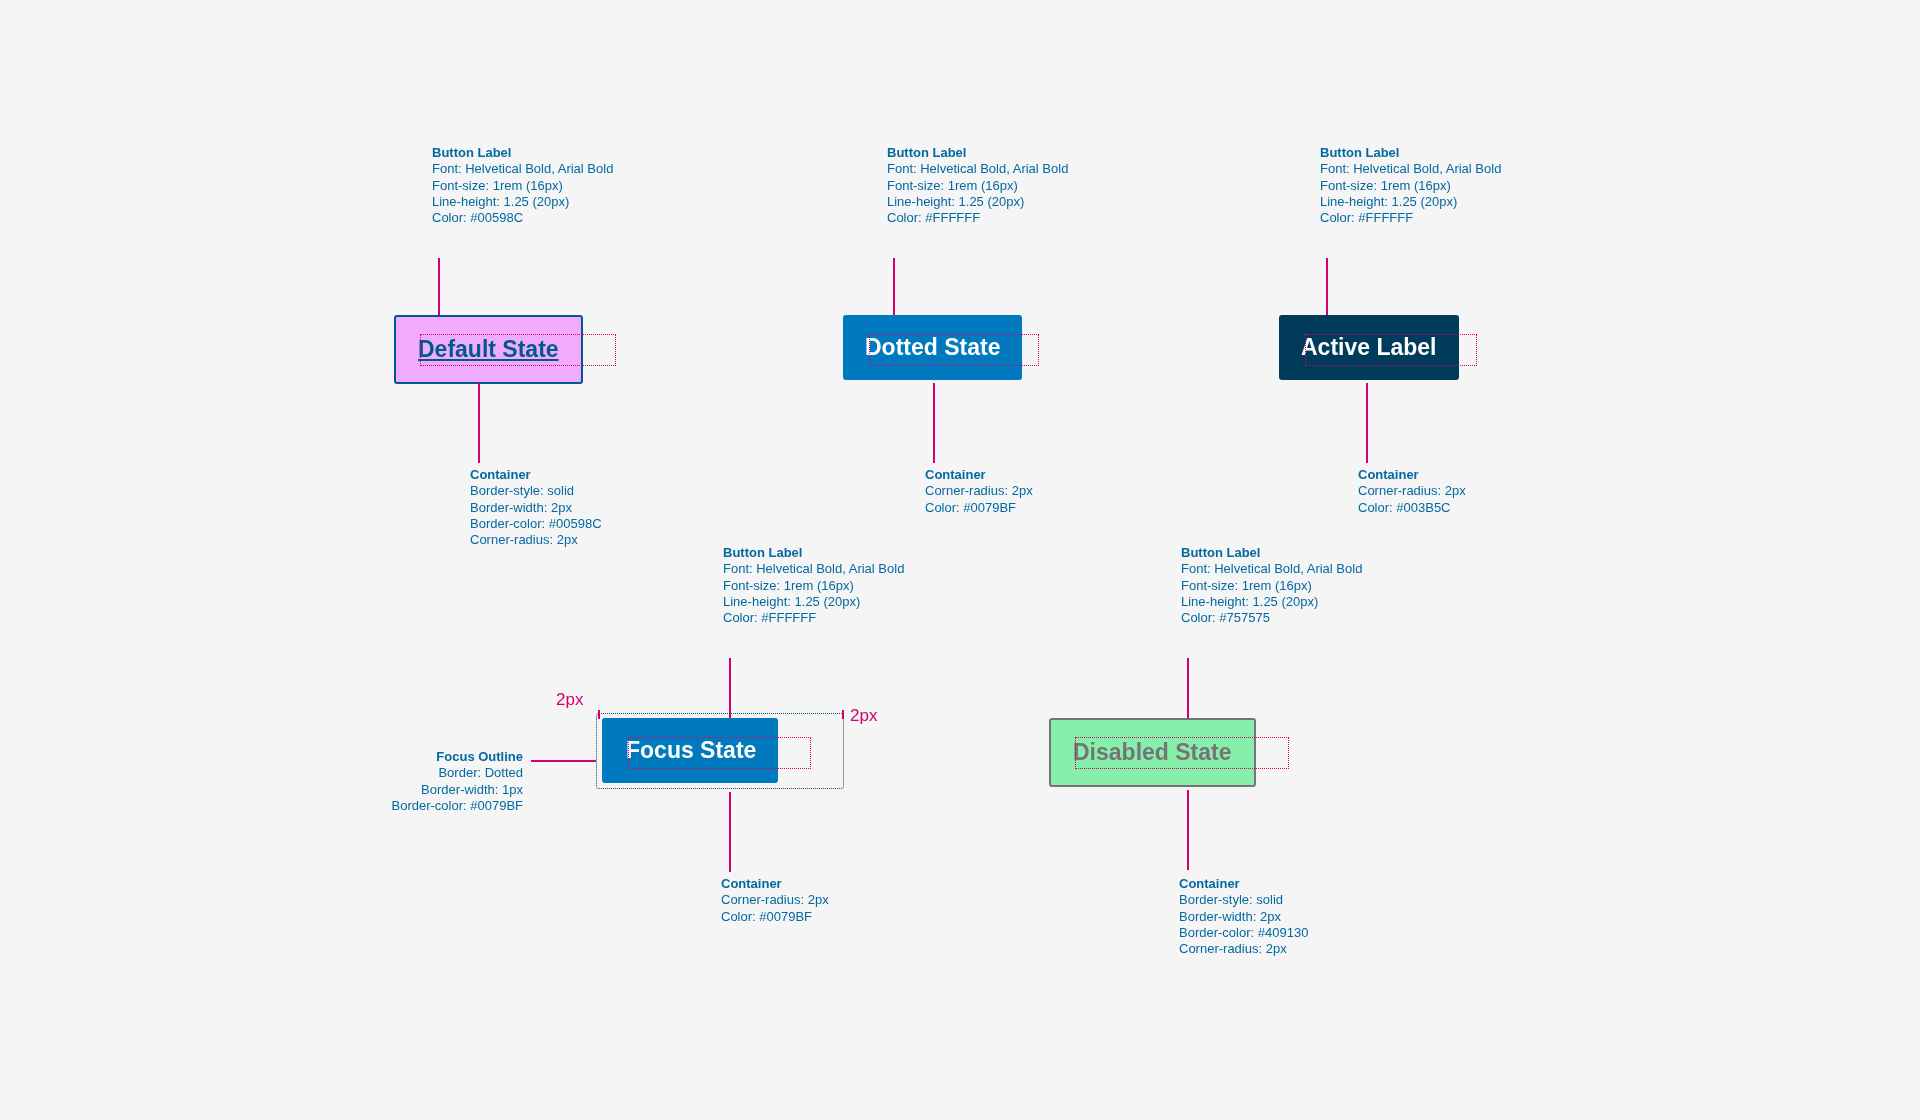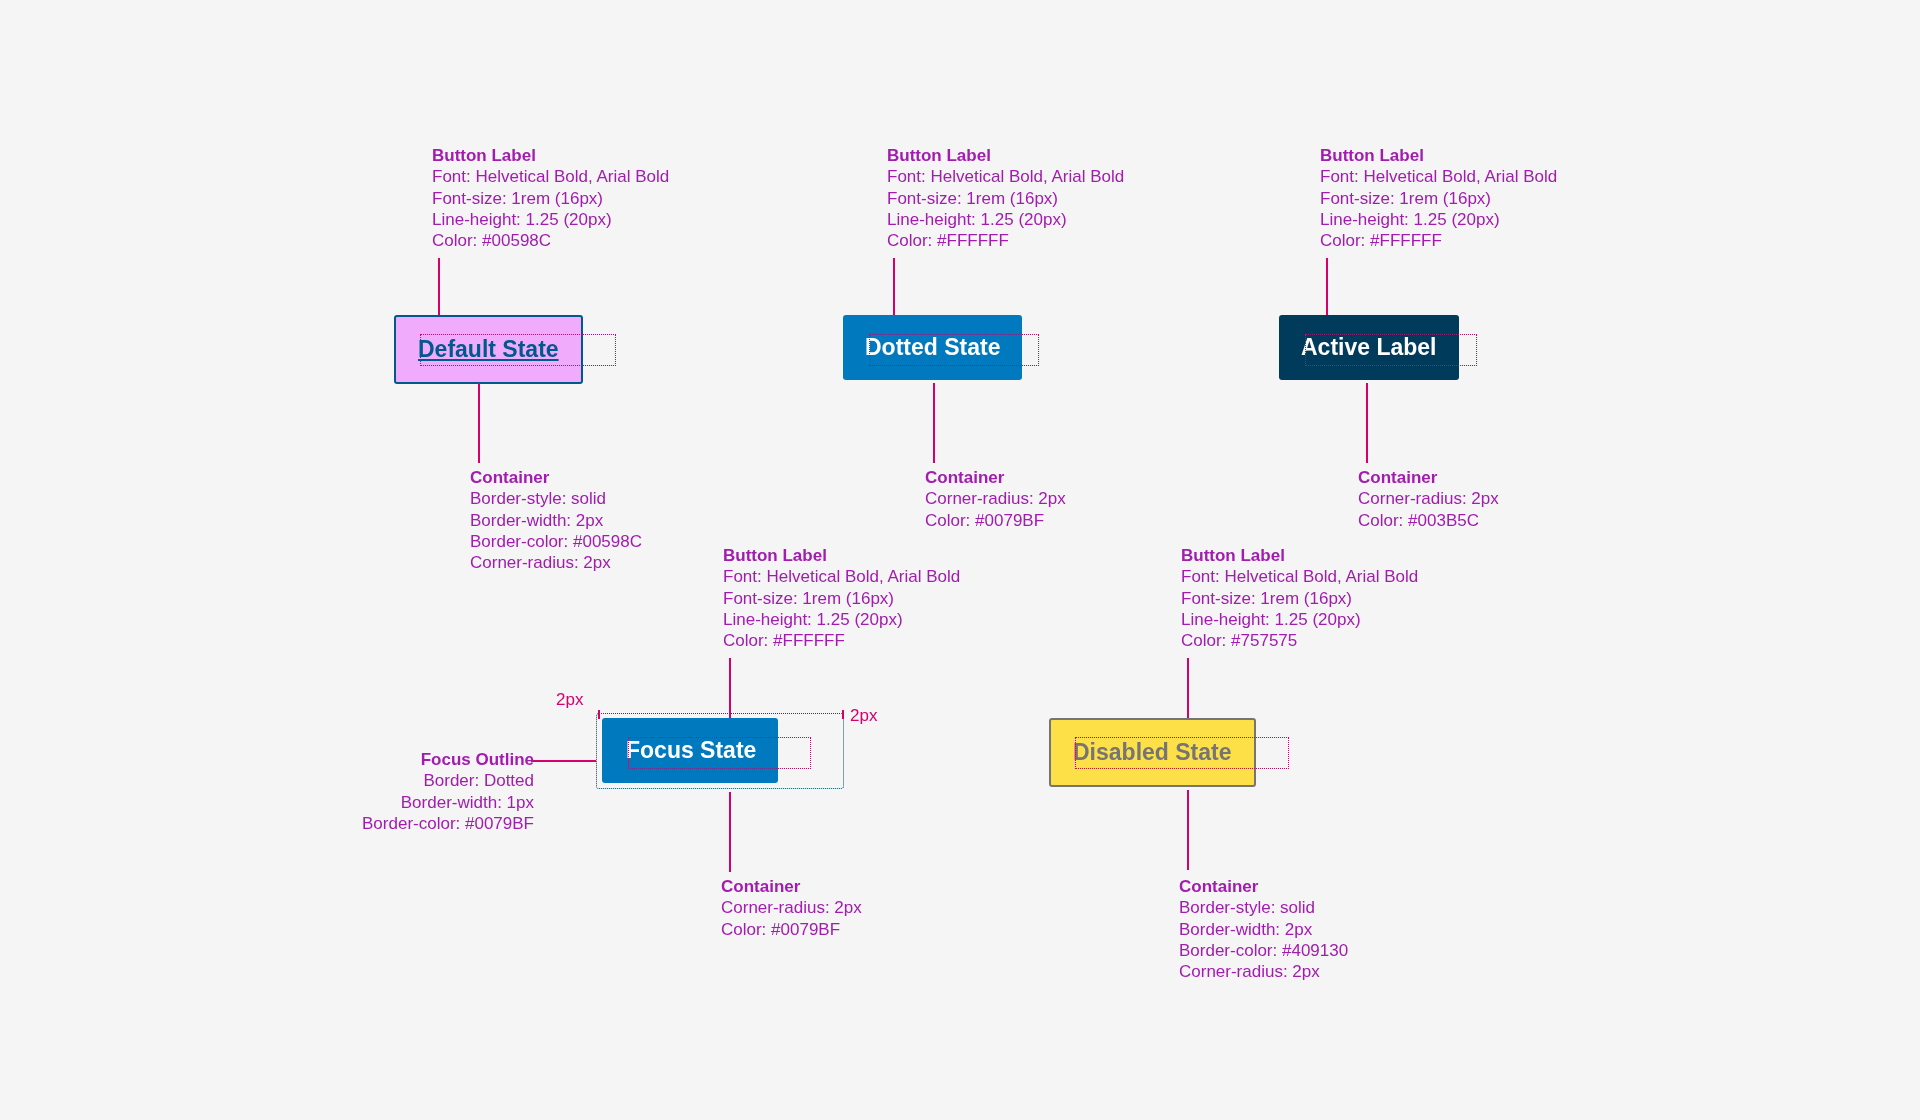--- a/index.html
+++ b/index.html
@@ -5,22 +5,22 @@
   * { box-sizing: border-box; margin: 0; padding: 0; }
   body {
     width: 1920px;
     height: 1120px;
     background: #f5f5f5;
     font-family: "Helvetica Neue", Helvetica, Arial, sans-serif;
     position: relative;
   }
   .anno {
     position: absolute;
-    color: #a21caf;
-    font-size: 17px;
+    color: #0369a1;
+    font-size: 13px;
     line-height: 1.25;
   }
   .anno .head { font-weight: 700; }
   .btn {
     position: absolute;
     font-weight: 700;
     font-size: 23px;
     line-height: 1.25;
     border-radius: 3px;
     padding: 18px 22px;
@@ -40,21 +40,21 @@
   .btn-active {
     background: #003B5C;
     color: #FFFFFF;
   }
   .btn-focus {
     background: #0079BF;
     color: #FFFFFF;
     padding-left: 24px;
   }
   .btn-disabled {
-    background: #fde047;
+    background: #86efac;
     border: 2px solid #757575;
     color: #757575;
   }
   .dotted-inside {
     position: absolute;
     border: 1px dotted #d6006c;
     pointer-events: none;
   }
   .dotted-focus-outline {
     position: absolute;
@@ -156,21 +156,21 @@
   <span>Focus State</span>
 </div>
 <div class="dotted-inside" style="left:628px; top:737px; width:183px; height:32px;"></div>
 
 <div class="small-label" style="left:556px; top:690px;">2px</div>
 <div class="guide guide-v" style="left:598px; top:710px; height:9px;"></div>
 <div class="small-label" style="left:850px; top:706px;">2px</div>
 <div class="guide guide-v" style="left:842px; top:710px; height:9px;"></div>
 
 <div class="guide guide-h" style="left:531px; top:760px; width:65px;"></div>
-<div class="anno" style="left:334px; top:749px; text-align:right; width:200px;">
+<div class="anno" style="left:323px; top:749px; text-align:right; width:200px;">
   <div class="head">Focus Outline</div>
   <div>Border: Dotted</div>
   <div>Border-width: 1px</div>
   <div>Border-color: #0079BF</div>
 </div>
 
 <div class="guide guide-v" style="left:729px; top:792px; height:80px;"></div>
 <div class="anno" style="left:721px; top:876px;">
   <div class="head">Container</div>
   <div>Corner-radius: 2px</div>

